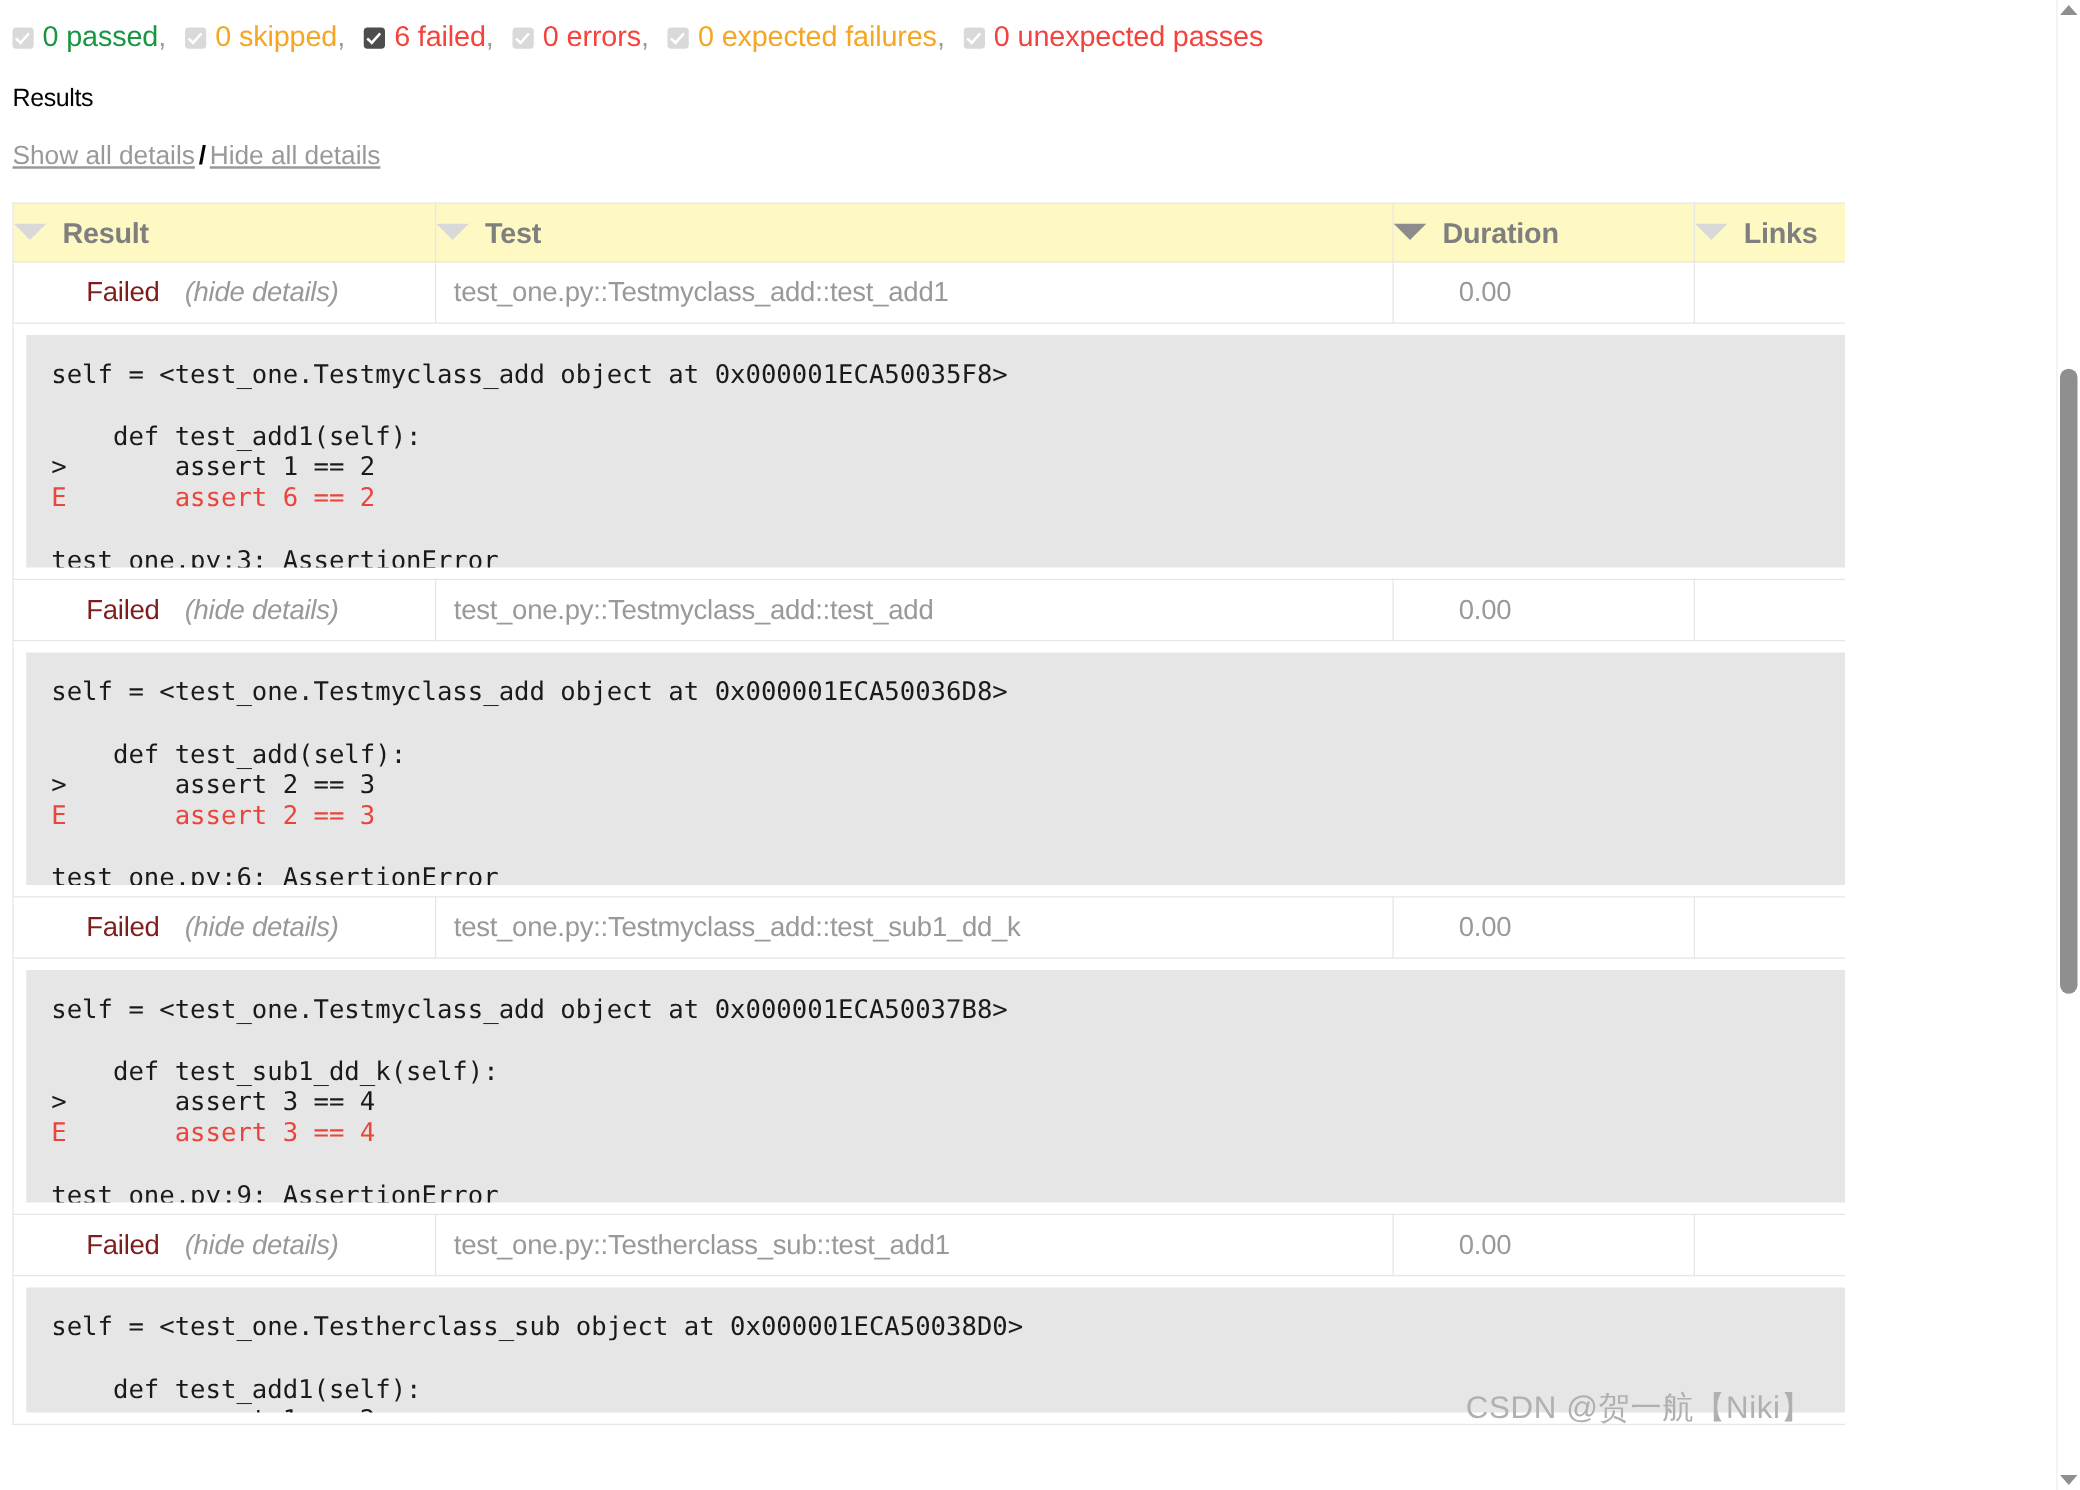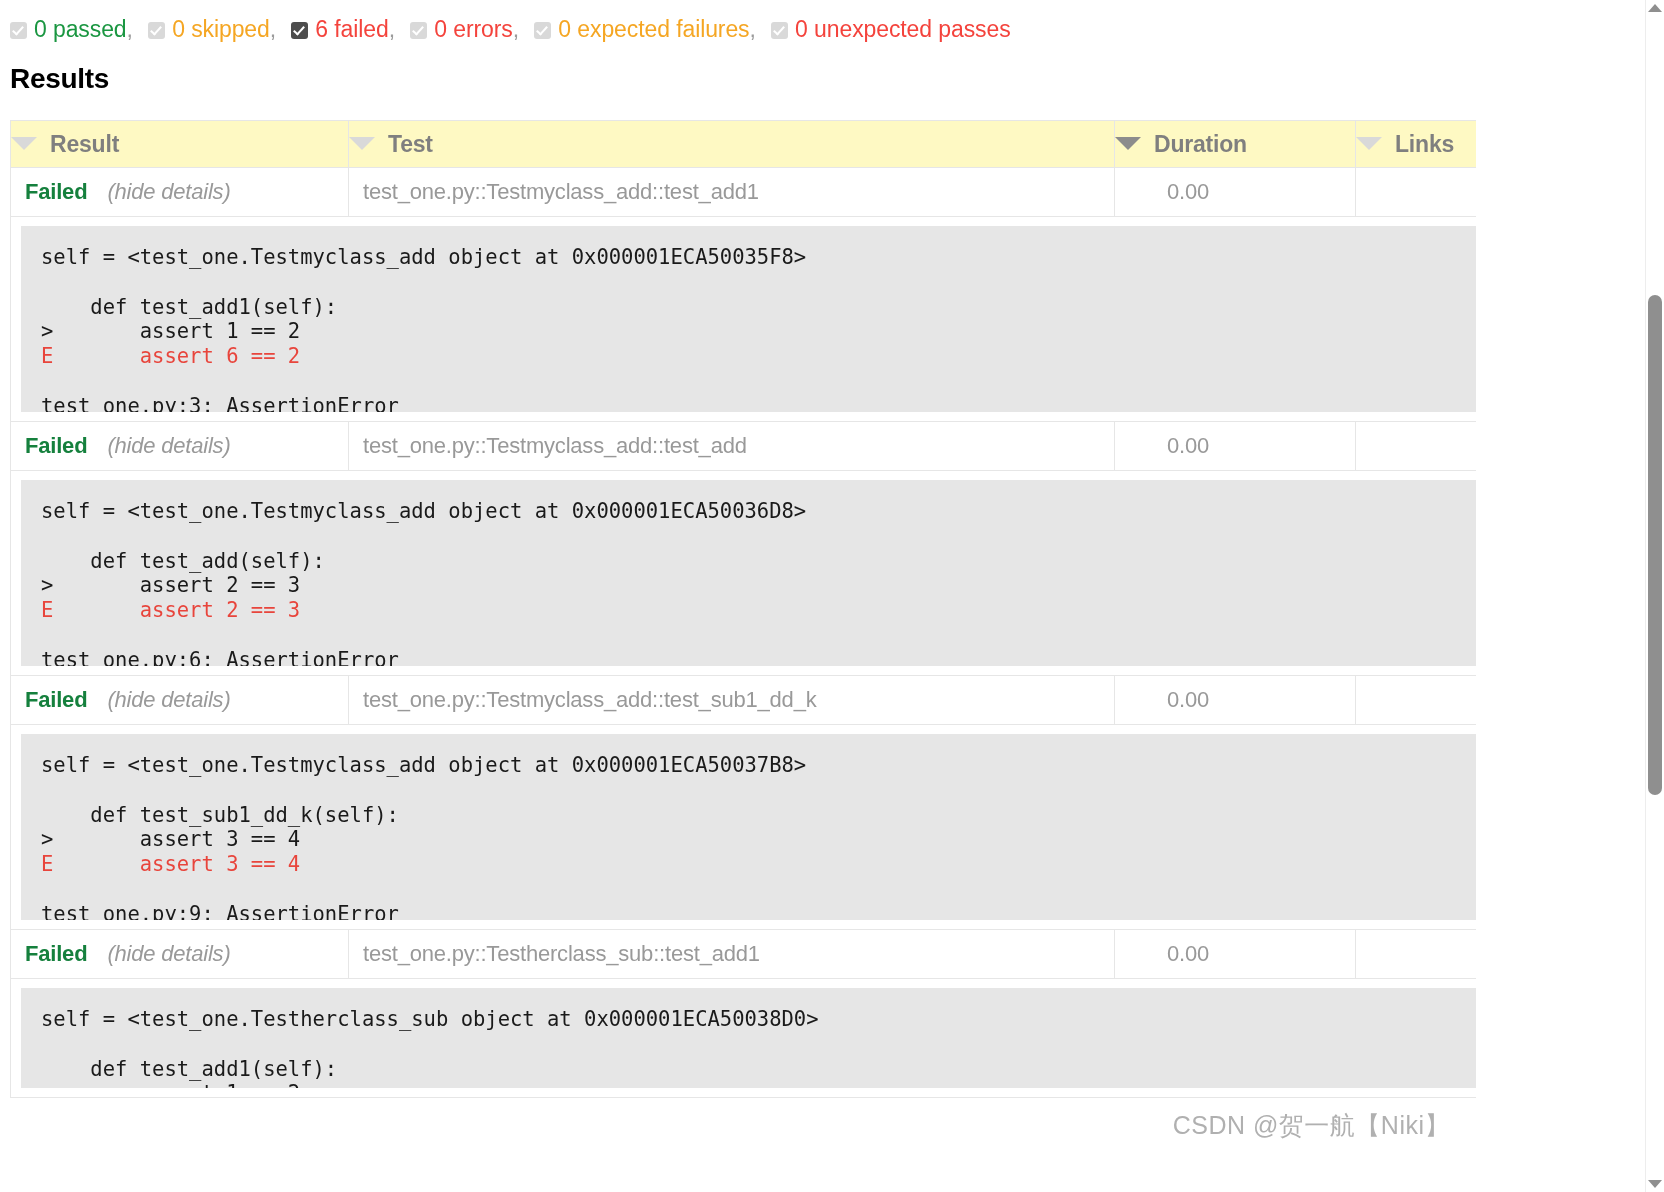--- a/index.html
+++ b/index.html
@@ -66,22 +66,22 @@
   .cb.checked::after {
     border-color: #ffffff;
   }
   .c-green { color: #1a9641; }
   .c-orange { color: #f5a623; }
   .c-red { color: #f4433c; }
   .comma { color: #9b9b9b; }
 
   
   h2.results-title {
-    font-size: 28px;
-    font-weight: bold;
+    font-size: 20px;
+    font-weight: normal;
     margin: 18px 0 0 0;
     line-height: 34px;
     letter-spacing: -0.3px;
   }
 
   .details-links {
     margin-top: 16px;
     font-size: 21px;
     line-height: 26px;
     color: #999999;
@@ -138,22 +138,23 @@
   .sort-arrow.active { border-top-color: #8c8c8c; }
 
   tr.result-row td {
     height: 48px;
     font-size: 22px;
     padding-left: 14px;
     color: #999999;
     letter-spacing: -0.2px;
   }
   .res-failed {
-    color: #15803d;
-    font-weight: bold;
+    color: #7f1d1d;
+    font-weight: normal;
+    margin-left: 44px;
   }
   .res-toggle {
     color: #999999;
     font-style: italic;
     margin-left: 20px;
   }
   .test-name { color: #999999; }
   .dur-val { color: #999999; margin-left: 38px; }
 
   
@@ -276,20 +277,23 @@
     <span class="chunk">
       <span class="cb"></span><span class="c-orange">0 expected failures</span><span class="comma">,</span>
     </span>
     <span class="chunk">
       <span class="cb"></span><span class="c-red">0 unexpected passes</span>
     </span>
   </div>
 
   <h2 class="results-title">Results</h2>
 
+  <div class="details-links">
+    <a>Show all details</a><span class="sep">/</span><a>Hide all details</a>
+  </div>
 
   <table class="results-table">
     <colgroup>
       <col class="col-result">
       <col class="col-test">
       <col class="col-dur">
       <col class="col-links">
     </colgroup>
     <thead>
       <tr>

